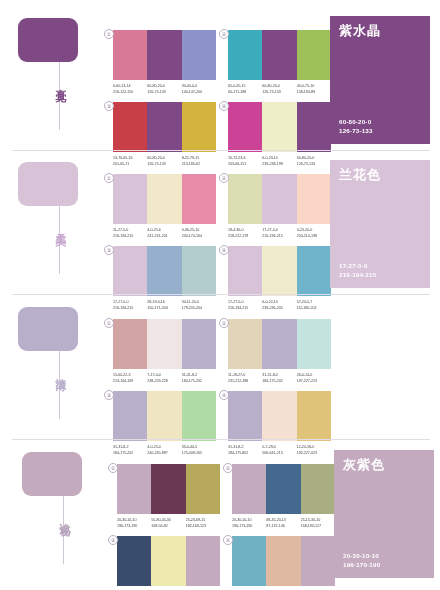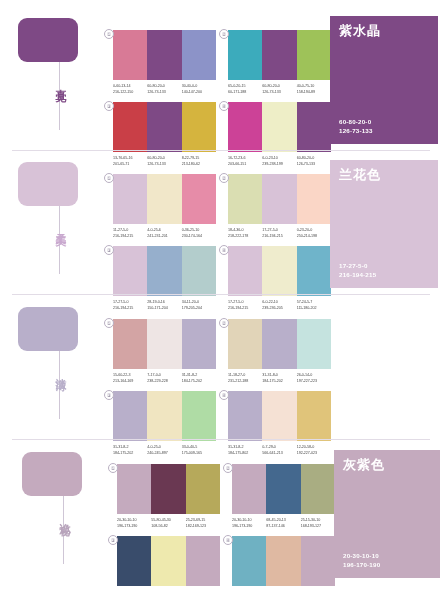--- a/index.html
+++ b/index.html
@@ -43,21 +43,21 @@
   .swatches .sw{flex:1 1 0;height:100%;}
   .codes{margin-top:4px;display:flex;width:103px;}
   .codes .col{flex:1 1 0;padding-right:2px;}
   .codes .cmyk,.codes .rgb{
     font-size:3.7px;line-height:5.6px;color:#4a4a4a;white-space:nowrap;
     letter-spacing:-0.05px;
   }
 
   
   .namepanel{
-    position:absolute;left:330px;top:10px;width:108px;height:128px;
+    position:absolute;left:330px;top:10px;width:100px;height:128px;
     box-sizing:border-box;padding:8px 9px;color:#ffffff;
   }
   .namepanel .cname{
     font-size:13px;font-weight:bold;letter-spacing:1px;line-height:1.1;
   }
   .namepanel .vals{position:absolute;left:9px;bottom:9px;}
   .namepanel .vals div{
     font-size:6.2px;line-height:9px;font-weight:bold;letter-spacing:0.2px;
   }
 </style>

